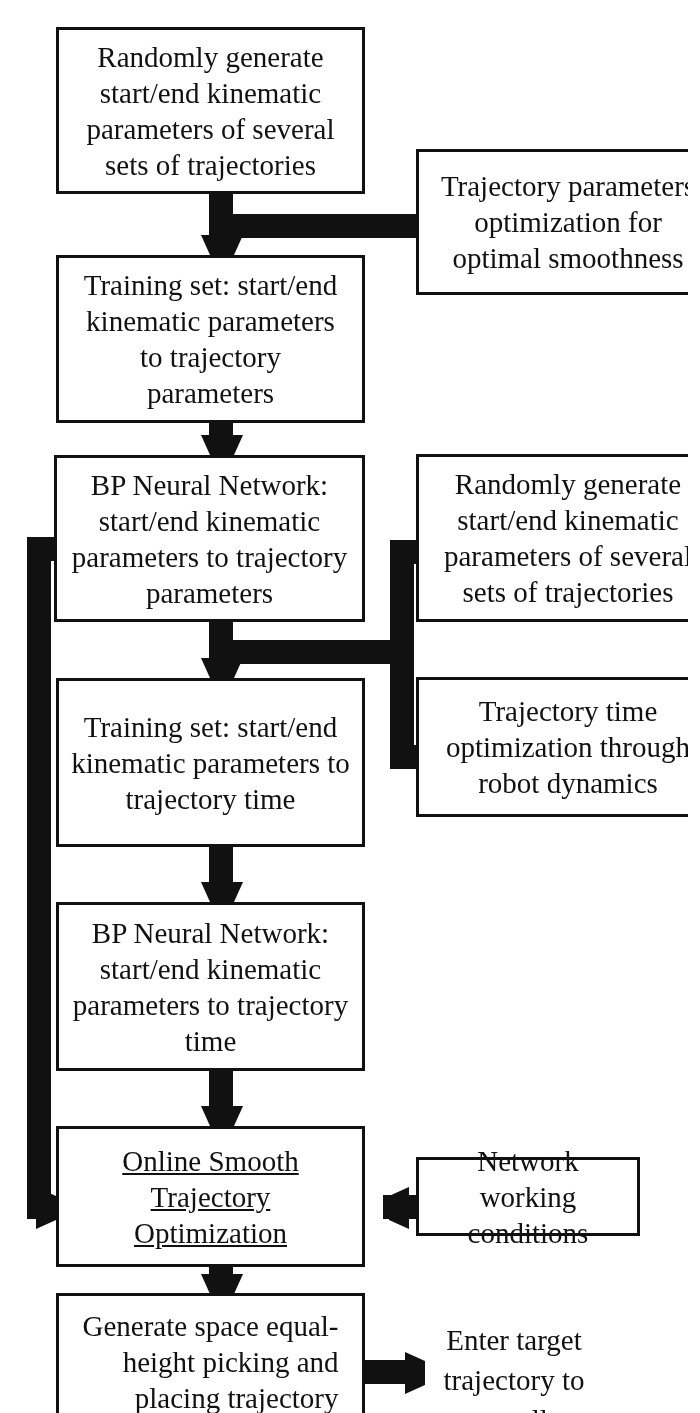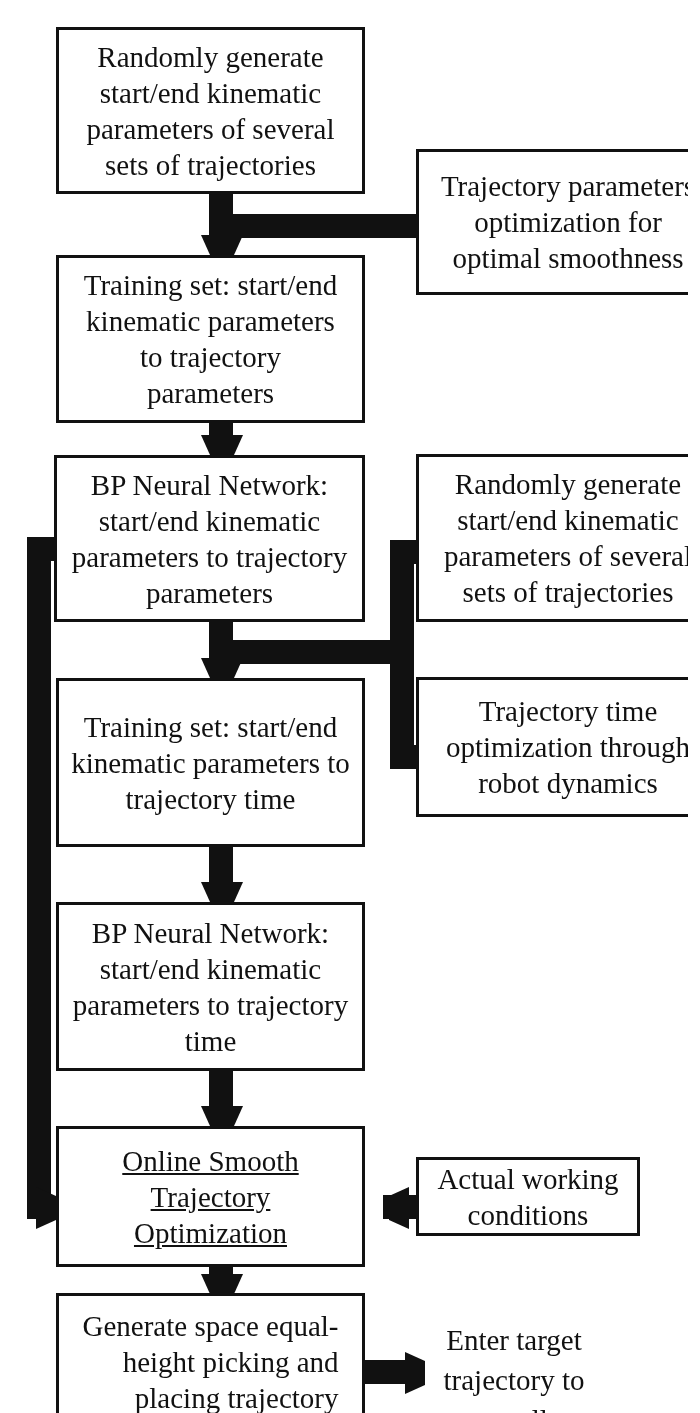--- a/index.html
+++ b/index.html
@@ -94,21 +94,21 @@
 
   <div class="node" style="left:392px; top:430px; width:304px; height:168px;">Randomly generate
 start/end kinematic
 parameters of several
 sets of trajectories</div>
 
   <div class="node" style="left:392px; top:653px; width:304px; height:140px;">Trajectory time
 optimization through
 robot dynamics</div>
 
-  <div class="node" style="left:392px; top:1133px; width:224px; height:79px;">Actual working
+  <div class="node" style="left:392px; top:1133px; width:224px; height:79px;">Network working
 conditions</div>
 
   <div class="freetext" style="left:402px; top:1284px; width:176px;">Enter target
 trajectory to
 controller</div>
 
   <div class="vline" style="left:185px; top:170px; width:3px; height:41px;"></div>
   <div class="arrow-down" style="left:177px; top:211px;"></div>
 
   <div class="hline" style="left:185px; top:190px; width:209px; height:3px;"></div>

